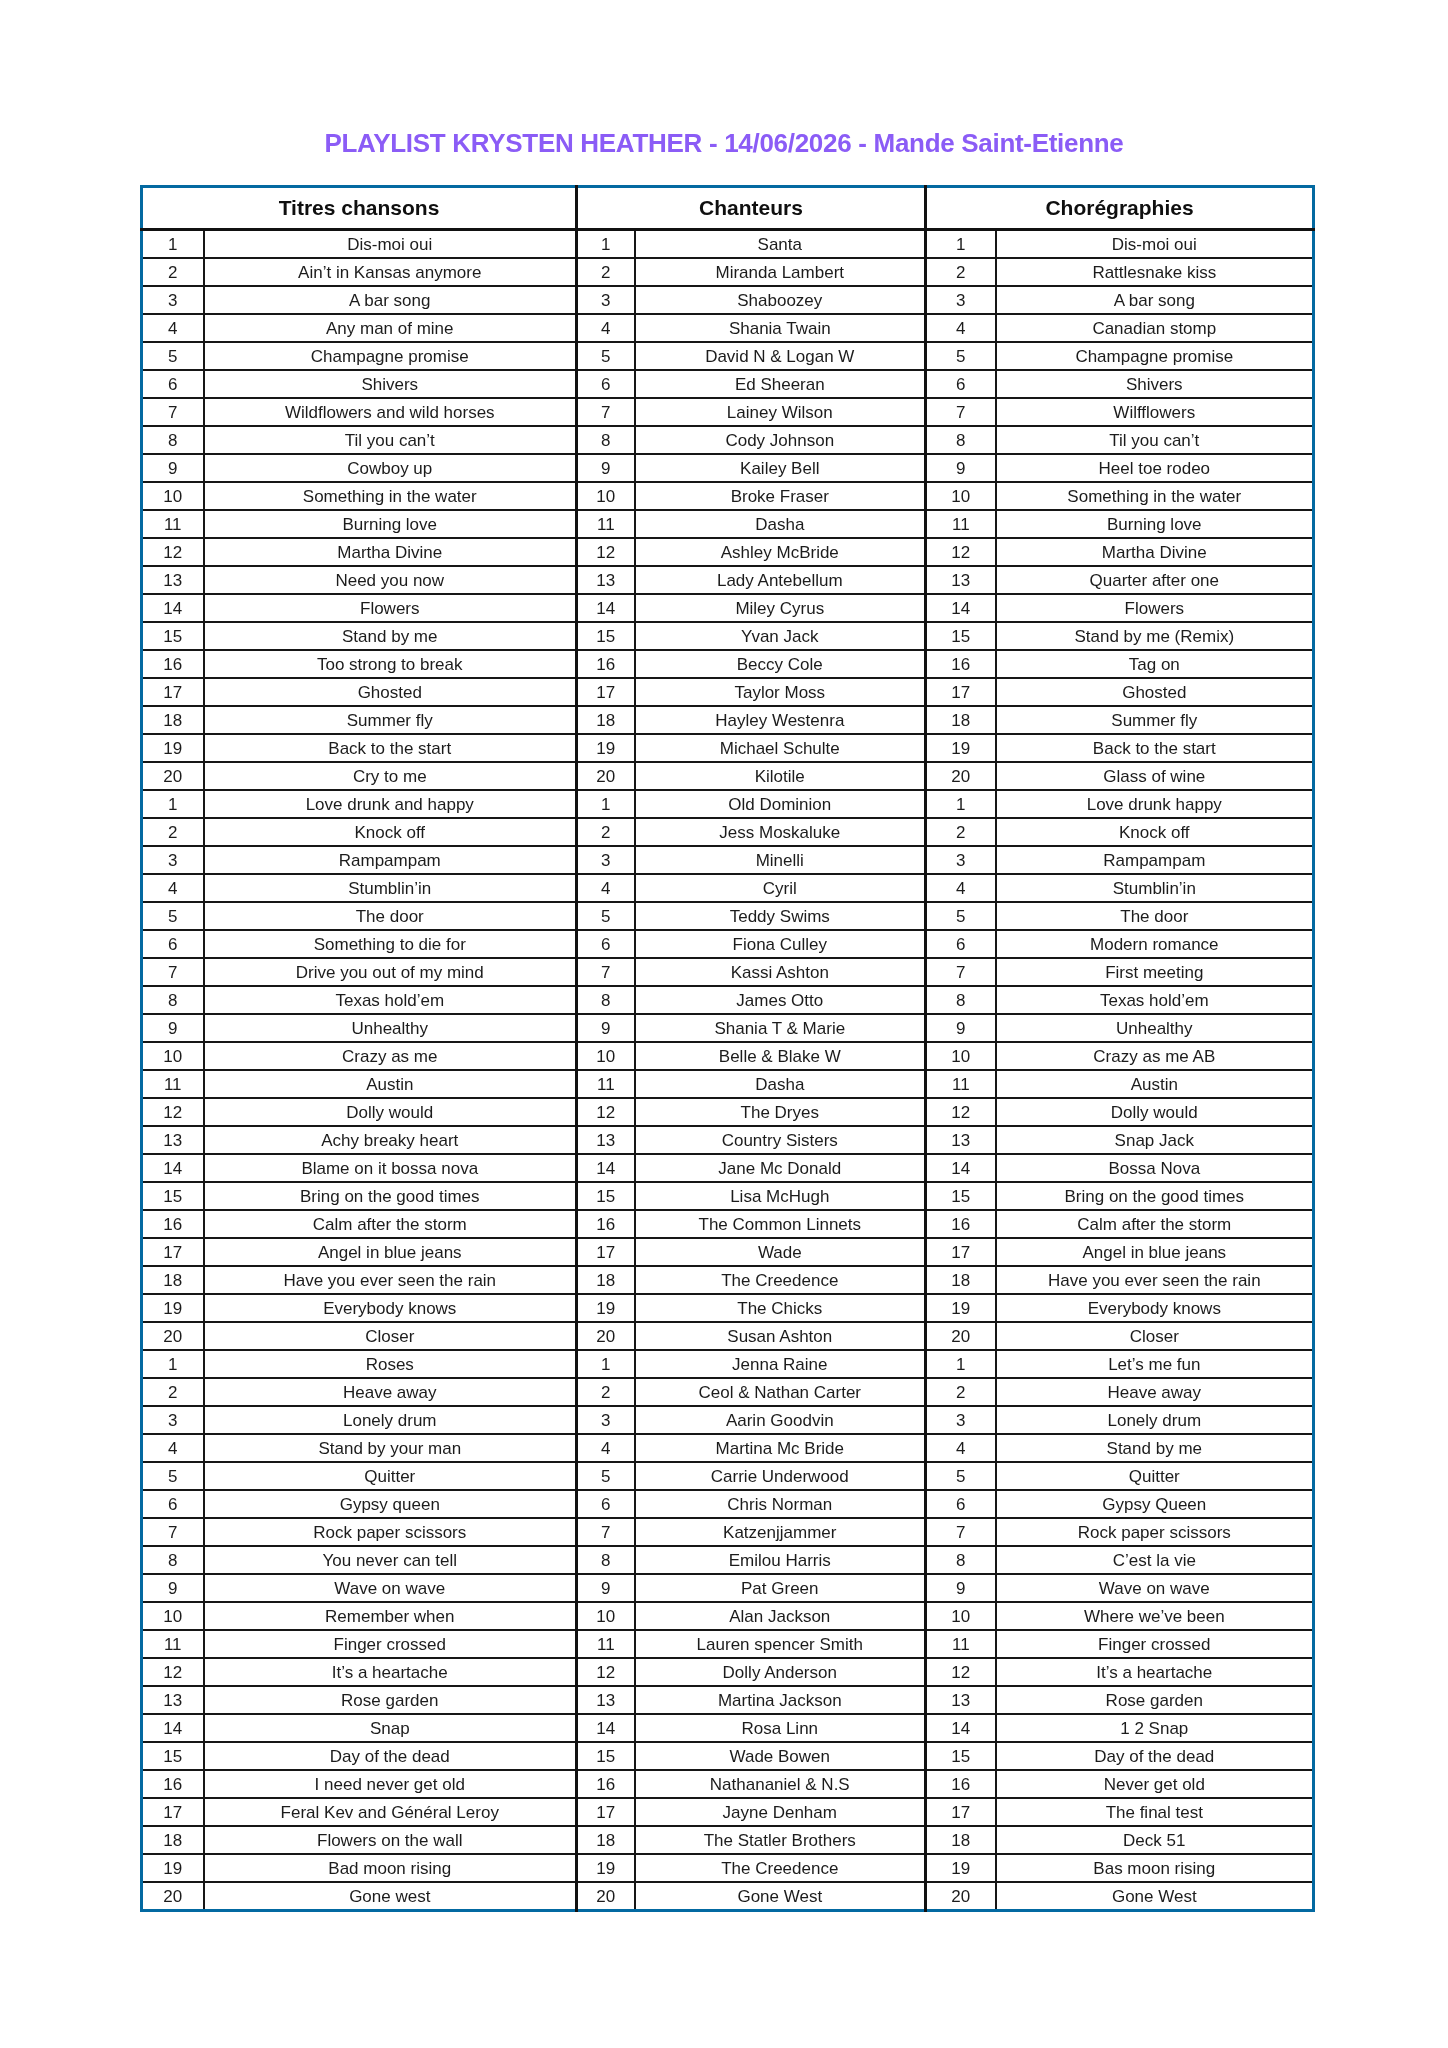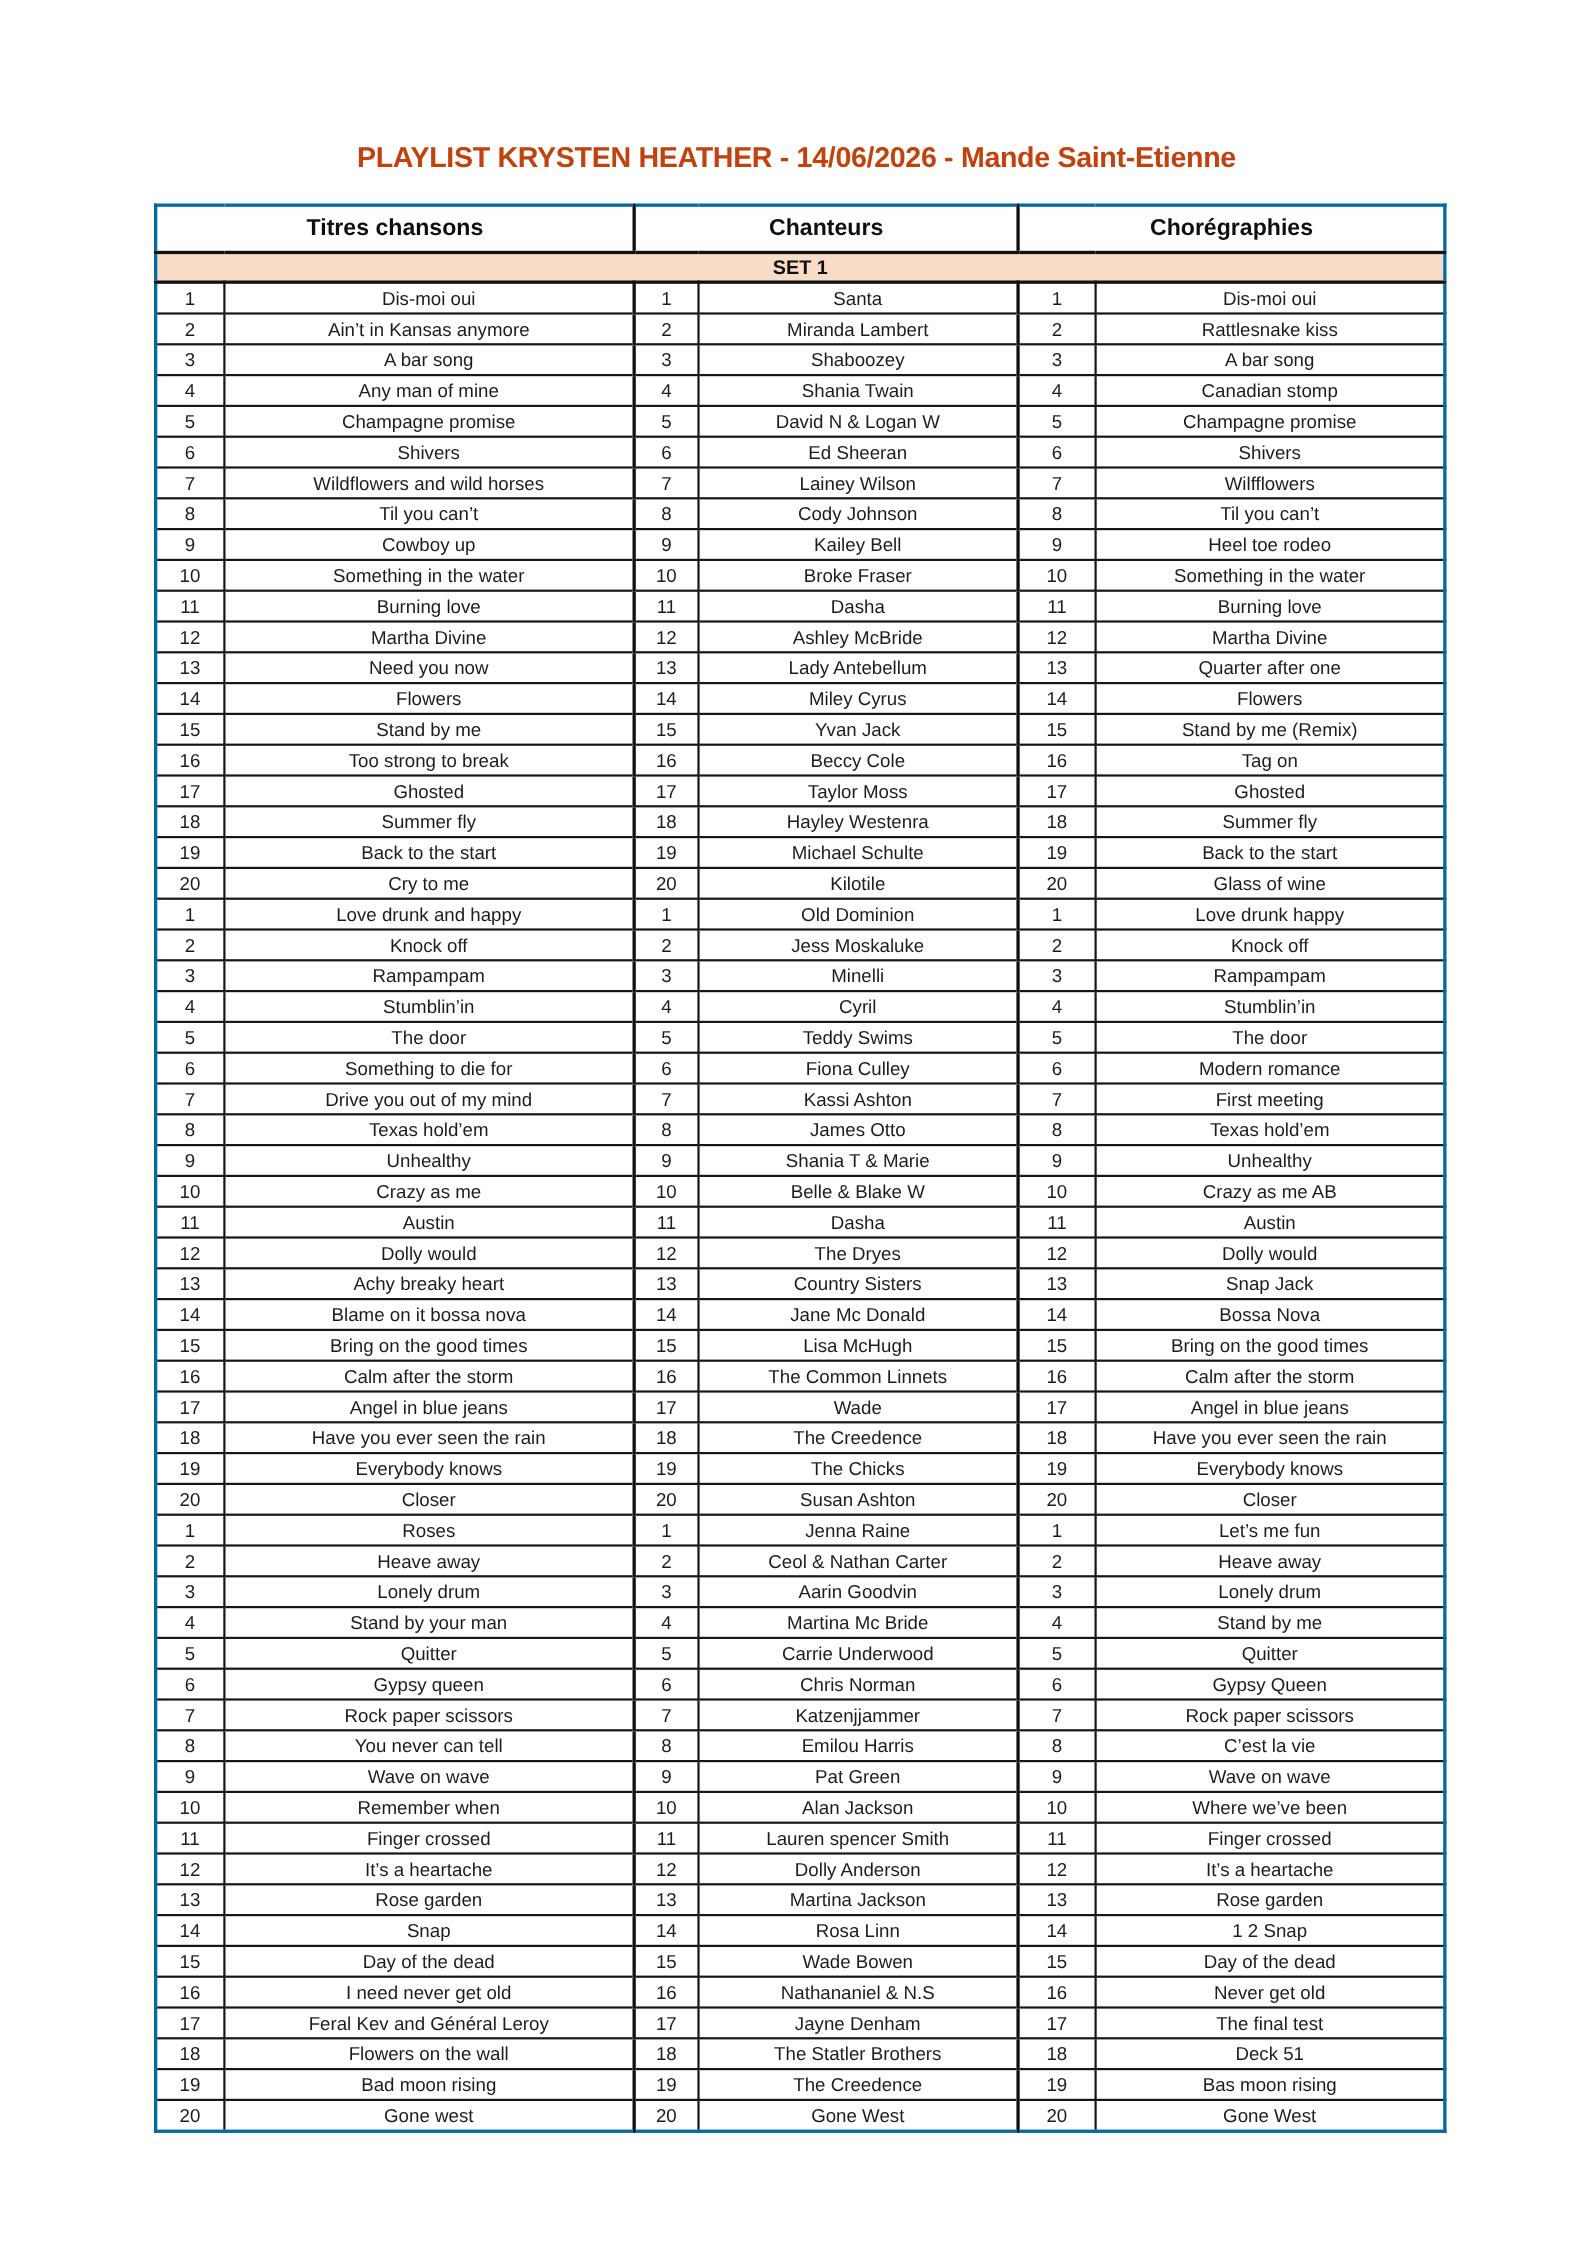--- a/index.html
+++ b/index.html
@@ -7,21 +7,21 @@
     width:1448px; height:2048px;
     background:#ffffff;
     font-family:"Liberation Sans", sans-serif;
     color:#1a1a1a;
   }
   .page { position:relative; width:1448px; height:2048px; background:#fff; overflow:hidden; }
 
   .doc-title {
     position:absolute; top:128px; left:0; width:100%;
     text-align:center;
-    font-size:26px; font-weight:bold; color:#c2410c;
+    font-size:26px; font-weight:bold; color:#8b5cf6;
     letter-spacing:-0.3px;
   }
 
   table.playlist {
     position:absolute; left:140px; top:185px;
     width:1172px;
     border-collapse:collapse; table-layout:fixed;
     border:3px solid #0369a1;
   }
   table.playlist td, table.playlist th {
@@ -66,23 +66,20 @@
         <col style="width:318px">
     </colgroup>
     <thead>
       <tr>
         <th colspan="2">Titres chansons</th>
         <th colspan="2" class="sep">Chanteurs</th>
         <th colspan="2" class="sep">Chorégraphies</th>
       </tr>
     </thead>
     <tbody>
-        <tr class="set-band">
-          <td colspan="6">SET 1</td>
-        </tr>
         <tr class="data-row">
           <td class="num">1</td>
           <td class="txt">Dis-moi oui</td>
           <td class="num sep">1</td>
           <td class="txt">Santa</td>
           <td class="num sep">1</td>
           <td class="txt">Dis-moi oui</td>
         </tr>
         <tr class="data-row">
           <td class="num">2</td>

